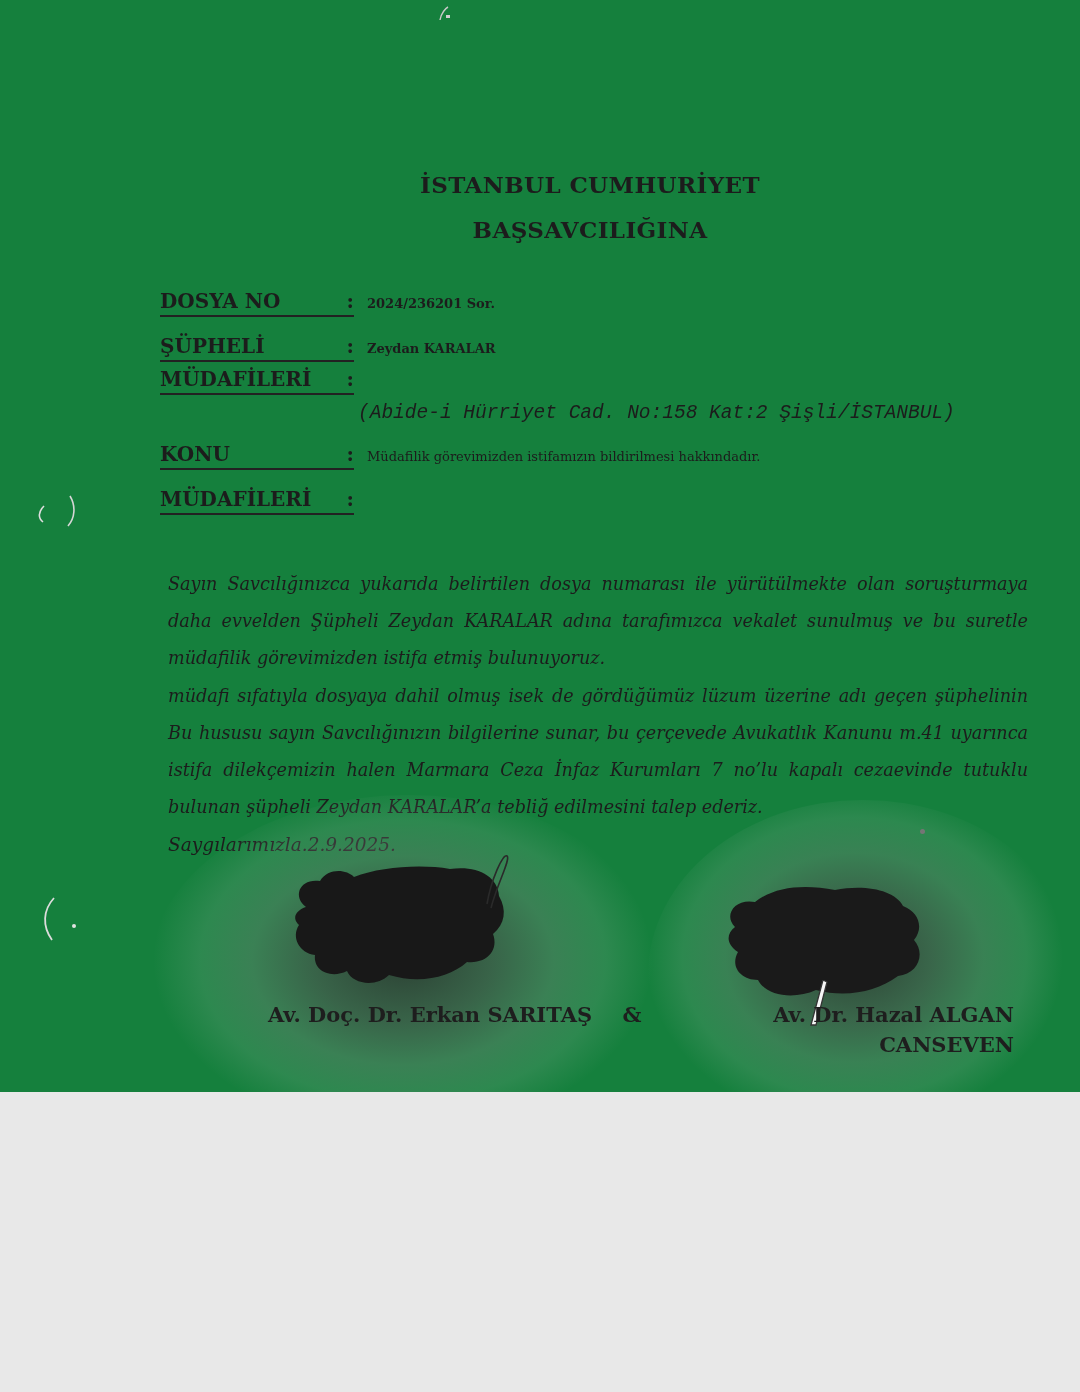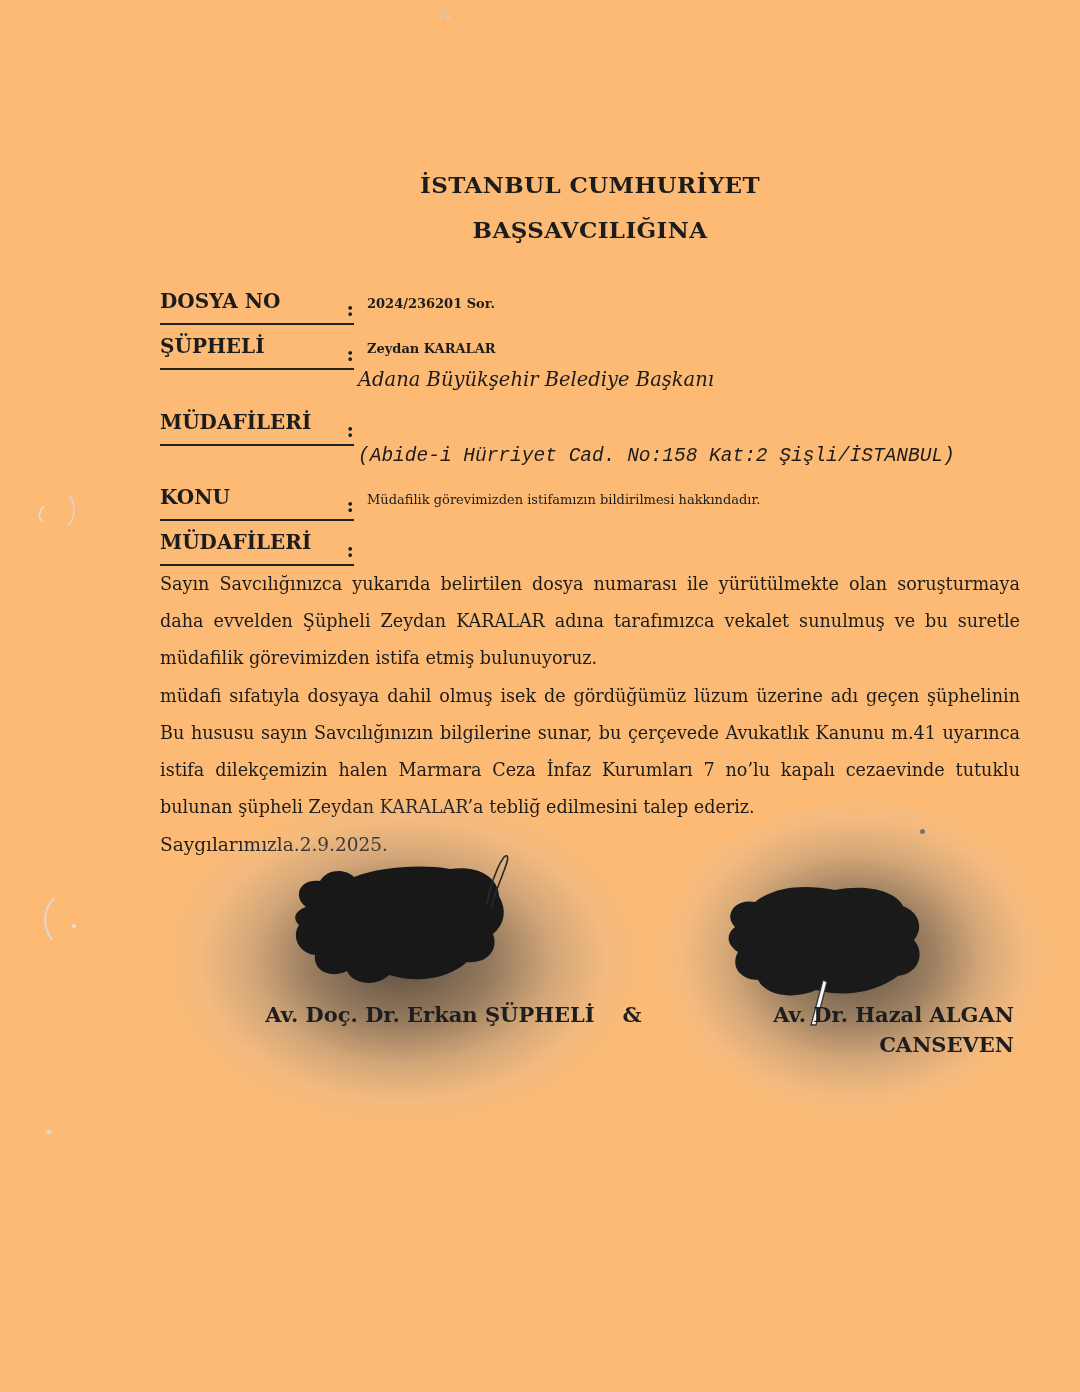--- a/index.html
+++ b/index.html
@@ -1,50 +1,50 @@
 <!DOCTYPE html>
 <html><head>
 <meta charset="utf-8">
 <style>
   html,body{margin:0;padding:0;background:#e8e8e8;}
   .page{
     position:relative;
-    width:1080px;height:1392px;
-    background:#fdba74;
+    width:1080px;height:1092px;
+    background:#15803d;
     overflow:hidden;
     font-family:"DejaVu Serif","Liberation Serif",serif;
     color:#1c1c1c;
     margin:0 auto;
   }
   
   .title{
     position:absolute;top:162px;left:160px;width:860px;
     text-align:center;font-weight:bold;font-size:23px;line-height:45px;
     letter-spacing:.4px;
   }
   
   .fields{position:absolute;top:288px;left:160px;width:860px;}
   .f-row{height:30px;margin-bottom:15px;white-space:nowrap;}
   .f-row.tight{margin-bottom:3px;}
   .field-label{
     display:inline-block;position:relative;width:194px;
-    border-bottom:2px solid #222;padding-bottom:9px;
+    border-bottom:2px solid #222;padding-bottom:1px;
     font-weight:bold;font-size:20px;line-height:26px;
     vertical-align:baseline;
   }
   .field-label .lc{position:absolute;right:0;bottom:1px;font-weight:bold;}
   .field-value{font-size:13px;margin-left:13px;}
   .field-value.bold{font-weight:bold;}
   .f-sub{height:30px;margin-left:198px;font-style:italic;font-size:19.5px;line-height:28px;}
   .f-sub.gap-lg{margin-bottom:13px;}
   .f-sub.gap-md{margin-bottom:12px;font-family:Liberation Mono, monospace;}
   
   .bodytext{
-    position:absolute;top:566px;left:160px;width:860px;
-    font-size:17.6px;line-height:37.2px;
+    position:absolute;top:566px;left:168px;width:860px;
+    font-size:17.6px;line-height:37.2px;font-style:italic;
   }
   .jline{text-align:justify;text-align-last:justify;}
   .jline.last{text-align-last:left;}
   .closing{text-align:left;font-size:18.5px;}
   
   .halo{position:absolute;z-index:1;border-radius:50%;}
   .halo-left{
     left:148px;top:795px;width:520px;height:360px;
     background:radial-gradient(ellipse 50% 50% at 49% 46%,
       rgba(50,50,50,.80) 0%, rgba(80,80,80,.60) 34%,
@@ -83,21 +83,20 @@
 
   <div class="fields">
 
     <div class="f-row">
       <span class="field-label"><span>DOSYA NO</span><span class="lc">:</span></span><span class="field-value bold">2024/236201 Sor.</span>
     </div>
 
     <div class="f-row tight">
       <span class="field-label"><span>ŞÜPHELİ</span><span class="lc">:</span></span><span class="field-value bold">Zeydan KARALAR</span>
     </div>
-    <div class="f-sub gap-lg">Adana Büyükşehir Belediye Başkanı</div>
 
     <div class="f-row tight">
       <span class="field-label"><span>MÜDAFİLERİ</span><span class="lc">:</span></span>
     </div>
     <div class="f-sub gap-md">(Abide-i Hürriyet Cad. No:158 Kat:2 Şişli/İSTANBUL)</div>
 
     <div class="f-row">
       <span class="field-label"><span>KONU</span><span class="lc">:</span></span><span class="field-value">Müdafilik görevimizden istifamızın bildirilmesi hakkındadır.</span>
     </div>
 
@@ -144,21 +143,21 @@
       C 160,1 190,7 198,23 C 214,29 219,45 209,57
       C 221,71 213,91 193,93 C 171,109 141,115 111,107
       C 89,117 61,113 53,97 C 35,97 25,83 33,69
       C 21,61 21,51 30,44 Z"></path>
   </svg>
 
   <svg class="mark" style="left:806px;top:980px;" width="28" height="48" viewBox="0 0 28 48">
     <path d="M 17,0 L 5,45 L 10,45 L 21,2 Z" fill="#f6f6f6" stroke="#333333" stroke-width="1.3"></path>
   </svg>
 
-  <div class="sig-name left">Av. Doç. Dr. Erkan ŞÜPHELİ</div>
+  <div class="sig-name left">Av. Doç. Dr. Erkan SARITAŞ</div>
   <div class="sig-name amp">&amp;</div>
   <div class="sig-name right">Av. Dr. Hazal ALGAN CANSEVEN</div>
 
   <svg class="artifact" style="left:438px;top:6px;" width="14" height="16" viewBox="0 0 14 16">
     <path d="M2,14 C3,7 8,2 10,1" fill="none" stroke="#c9c9c9" stroke-width="1.4"></path>
     <rect x="8" y="9" width="4" height="3" fill="#cfcfcf"></rect>
   </svg>
   <svg class="artifact" style="left:34px;top:492px;" width="46" height="42" viewBox="0 0 46 42">
     <path d="M10,14 C4,20 4,26 9,30" fill="none" stroke="#dedede" stroke-width="1.6"></path>
     <path d="M36,4 C42,14 41,26 34,34" fill="none" stroke="#d6d6d6" stroke-width="1.6"></path>

